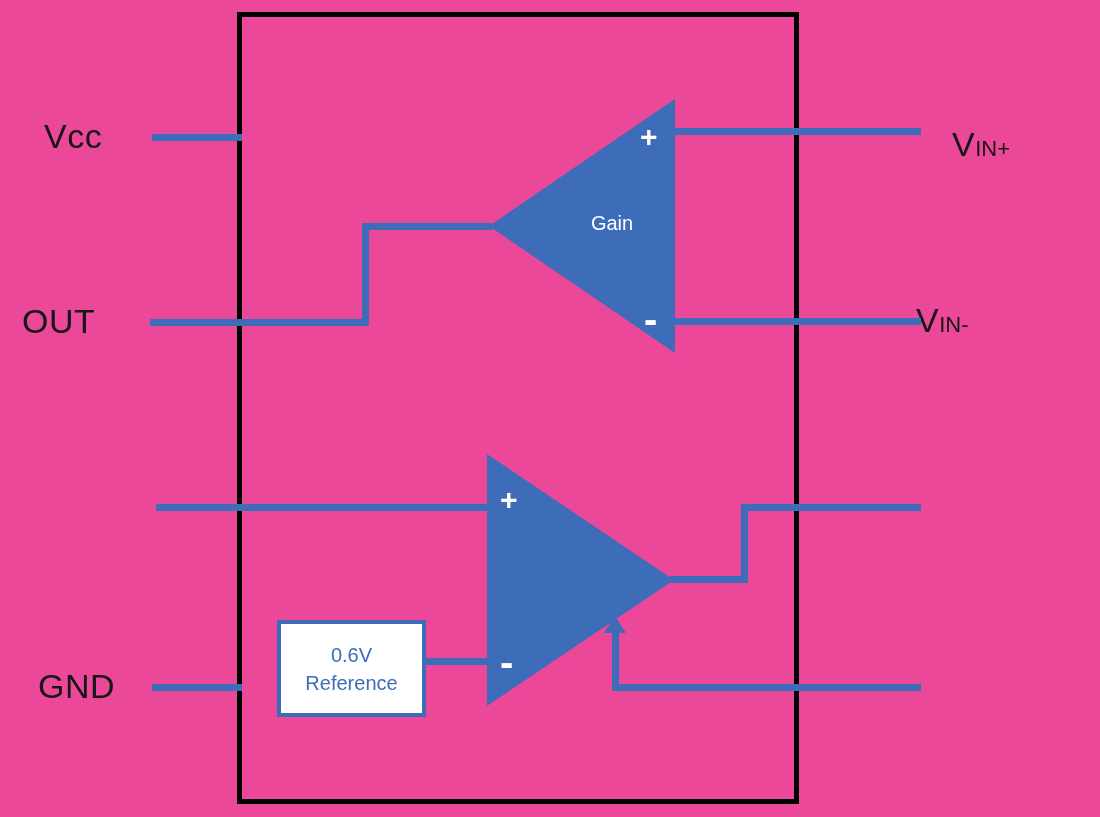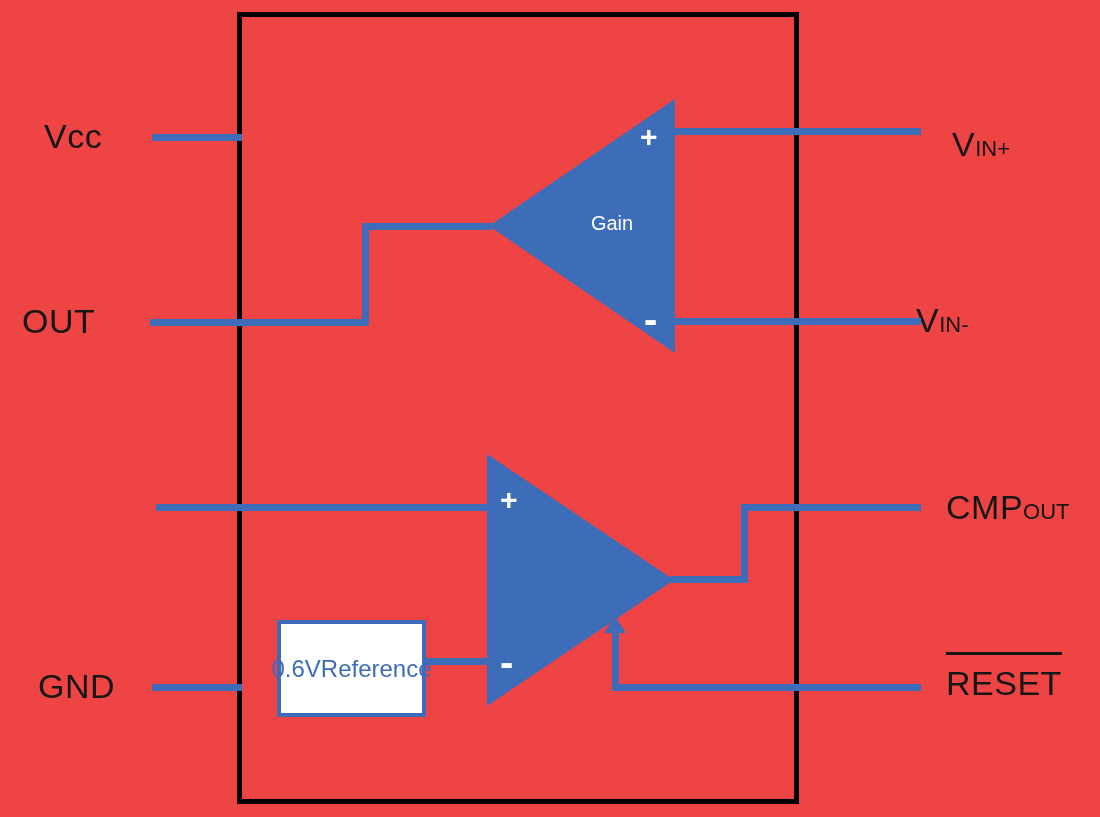--- a/index.html
+++ b/index.html
@@ -2,21 +2,21 @@
 <html style="--accent: #3D6CB9; --outline: #000000; --label: #161616;"><head>
 <meta charset="utf-8">
 <style>
   :root{
     --accent:#3D6CB9;
     --outline:#000000;
     --label:#161616;
   }
   html,body{margin:0;padding:0;background:#ffffff;}
   .stage{
-    position:relative;width:1100px;height:817px;background:#ef4444;
+    position:relative;width:1100px;height:817px;background:#ec4899;
     overflow:hidden;font-family:"Liberation Sans",sans-serif;
   }
   .ic-box{
     position:absolute;left:237px;top:12px;width:552px;height:782px;
     border:5px solid var(--outline);background:transparent;
   }
   .wire{position:absolute;background:var(--accent);}
   .pin-label{
     position:absolute;color:var(--label);font-size:34px;white-space:nowrap;
     letter-spacing:0.5px;
@@ -34,22 +34,22 @@
     border-left:187px solid var(--accent);
   }
   .tri-text{position:absolute;color:#ffffff;white-space:nowrap;}
   .tt-sign{font-size:30px;font-weight:bold;}
   .tt-sign-minus{font-size:40px;font-weight:bold;line-height:34px;}
   .tt-name{font-size:20px;}
   .tt-name-cmp{font-size:22px;}
   .ref-box{
     position:absolute;left:277px;top:620px;width:141px;height:89px;
     border:4px solid var(--accent);background:#ffffff;color:var(--accent);
-    display:flex;flex-direction:row;align-items:center;justify-content:center;
-    font-size:24px;line-height:1.4;text-align:center;
+    display:flex;flex-direction:column;align-items:center;justify-content:center;
+    font-size:20px;line-height:1.4;text-align:center;
   }
   .arrow-up{
     position:absolute;left:604px;top:616px;width:0;height:0;
     border-left:11px solid transparent;border-right:11px solid transparent;
     border-bottom:17px solid var(--accent);
   }
 </style>
 </head>
 <body>
 
@@ -65,26 +65,20 @@
   </div>
   <div class="pin-label" style="left:30px;top:667px;margin-left:8px;">
     <span>GND</span>
   </div>
 
   <div class="pin-label" style="left:952px;top:111px;margin-top:14px;">
     <span>V</span><span class="sub">IN+</span>
   </div>
   <div class="pin-label" style="left:916px;top:301px;text-align:right;">
     <span>V</span><span class="sub">IN-</span>
-  </div>
-  <div class="pin-label" style="left:946px;top:488px;">
-    <span>CMP</span><span class="sub">OUT</span>
-  </div>
-  <div class="pin-label" style="left:946px;top:652px;">
-    <span class="overline-wrap"><span>RESET</span></span>
   </div>
 
   <div class="wire" style="left:152px;top:134px;width:90px;height:7px;"></div>
   <div class="wire" style="left:673px;top:128px;width:248px;height:7px;"></div>
   <div class="wire" style="left:150px;top:319px;width:219px;height:7px;"></div>
   <div class="wire" style="left:362px;top:223px;width:7px;height:103px;"></div>
   <div class="wire" style="left:366px;top:223px;width:126px;height:7px;"></div>
   <div class="wire" style="left:673px;top:318px;width:248px;height:7px;"></div>
   <div class="wire" style="left:156px;top:504px;width:334px;height:7px;"></div>
   <div class="wire" style="left:670px;top:576px;width:78px;height:7px;"></div>

